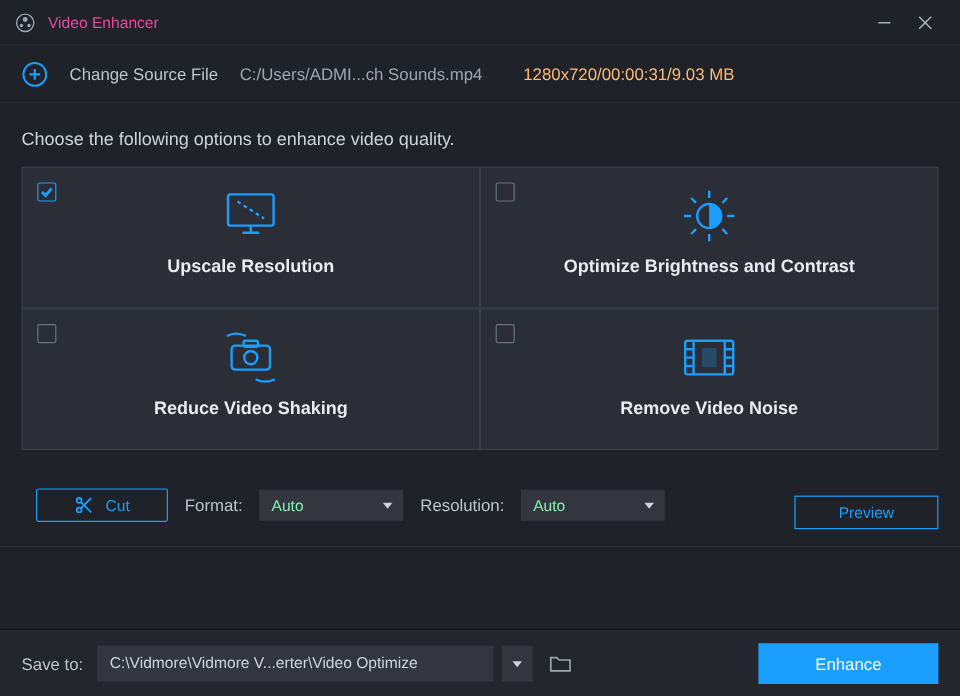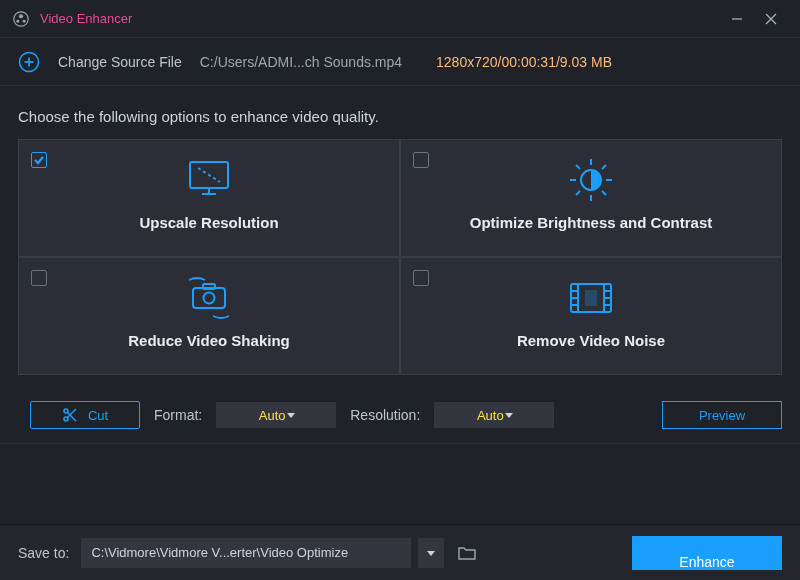--- a/index.html
+++ b/index.html
@@ -95,31 +95,31 @@
   display: flex; align-items: center; justify-content: center;
   gap: 10px;
   color: #1a9fff;
   font-size: 13px;
 }
 .cut-btn svg { width: 16px; height: 16px; stroke: #1a9fff; fill: none; stroke-width: 1.5; }
 .field-label { color: #bfc4cc; font-size: 14px; }
 .select {
   background: #33363f;
   height: 26px; min-width: 120px;
-  display: flex; align-items: center; justify-content: center;
+  display: flex; align-items: center; justify-content: space-between;
   padding: 0 8px 0 10px;
-  color: #fde047; font-size: 13px;
+  color: #86efac; font-size: 13px;
 }
 .select svg { width: 10px; height: 10px; fill: #cfd3da; }
 .preview-btn {
   margin-left: auto;
   width: 120px; height: 28px;
   border: 1px solid #1a9fff;
   display: flex; align-items: center; justify-content: center;
-  color: #1a9fff; font-size: 13px;
+  color: #1a9fff; font-size: 13px; margin-top: 12px;
 }
 
 .savebar {
   position: absolute;
   bottom: 0; left: 0; right: 0;
   height: 56px;
   background: #24262e;
   display: flex; align-items: center;
   padding: 4px 18px;
   gap: 8px;
@@ -143,21 +143,21 @@
 .save-dd svg { width: 10px; height: 10px; fill: #cfd3da; }
 .folder-btn {
   width: 30px; height: 30px;
   display: flex; align-items: center; justify-content: center;
 }
 .folder-btn svg { width: 20px; height: 16px; stroke: #9fa5b0; fill: none; stroke-width: 1.4; }
 .enhance-btn {
   margin-left: auto;
   width: 150px; height: 34px;
   background: #1a9fff;
-  display: flex; align-items: flex-end; justify-content: center;
+  display: flex; align-items: center; justify-content: center;
   color: #fff; font-size: 14px;
 }
 </style>
 </head>
 <body>
 
 <div class="titlebar">
   <span class="app-icon">
     <svg viewBox="0 0 20 20">
         <circle cx="10" cy="10" r="8" fill="none" stroke="#9fa5b0" stroke-width="1.3"></circle>

